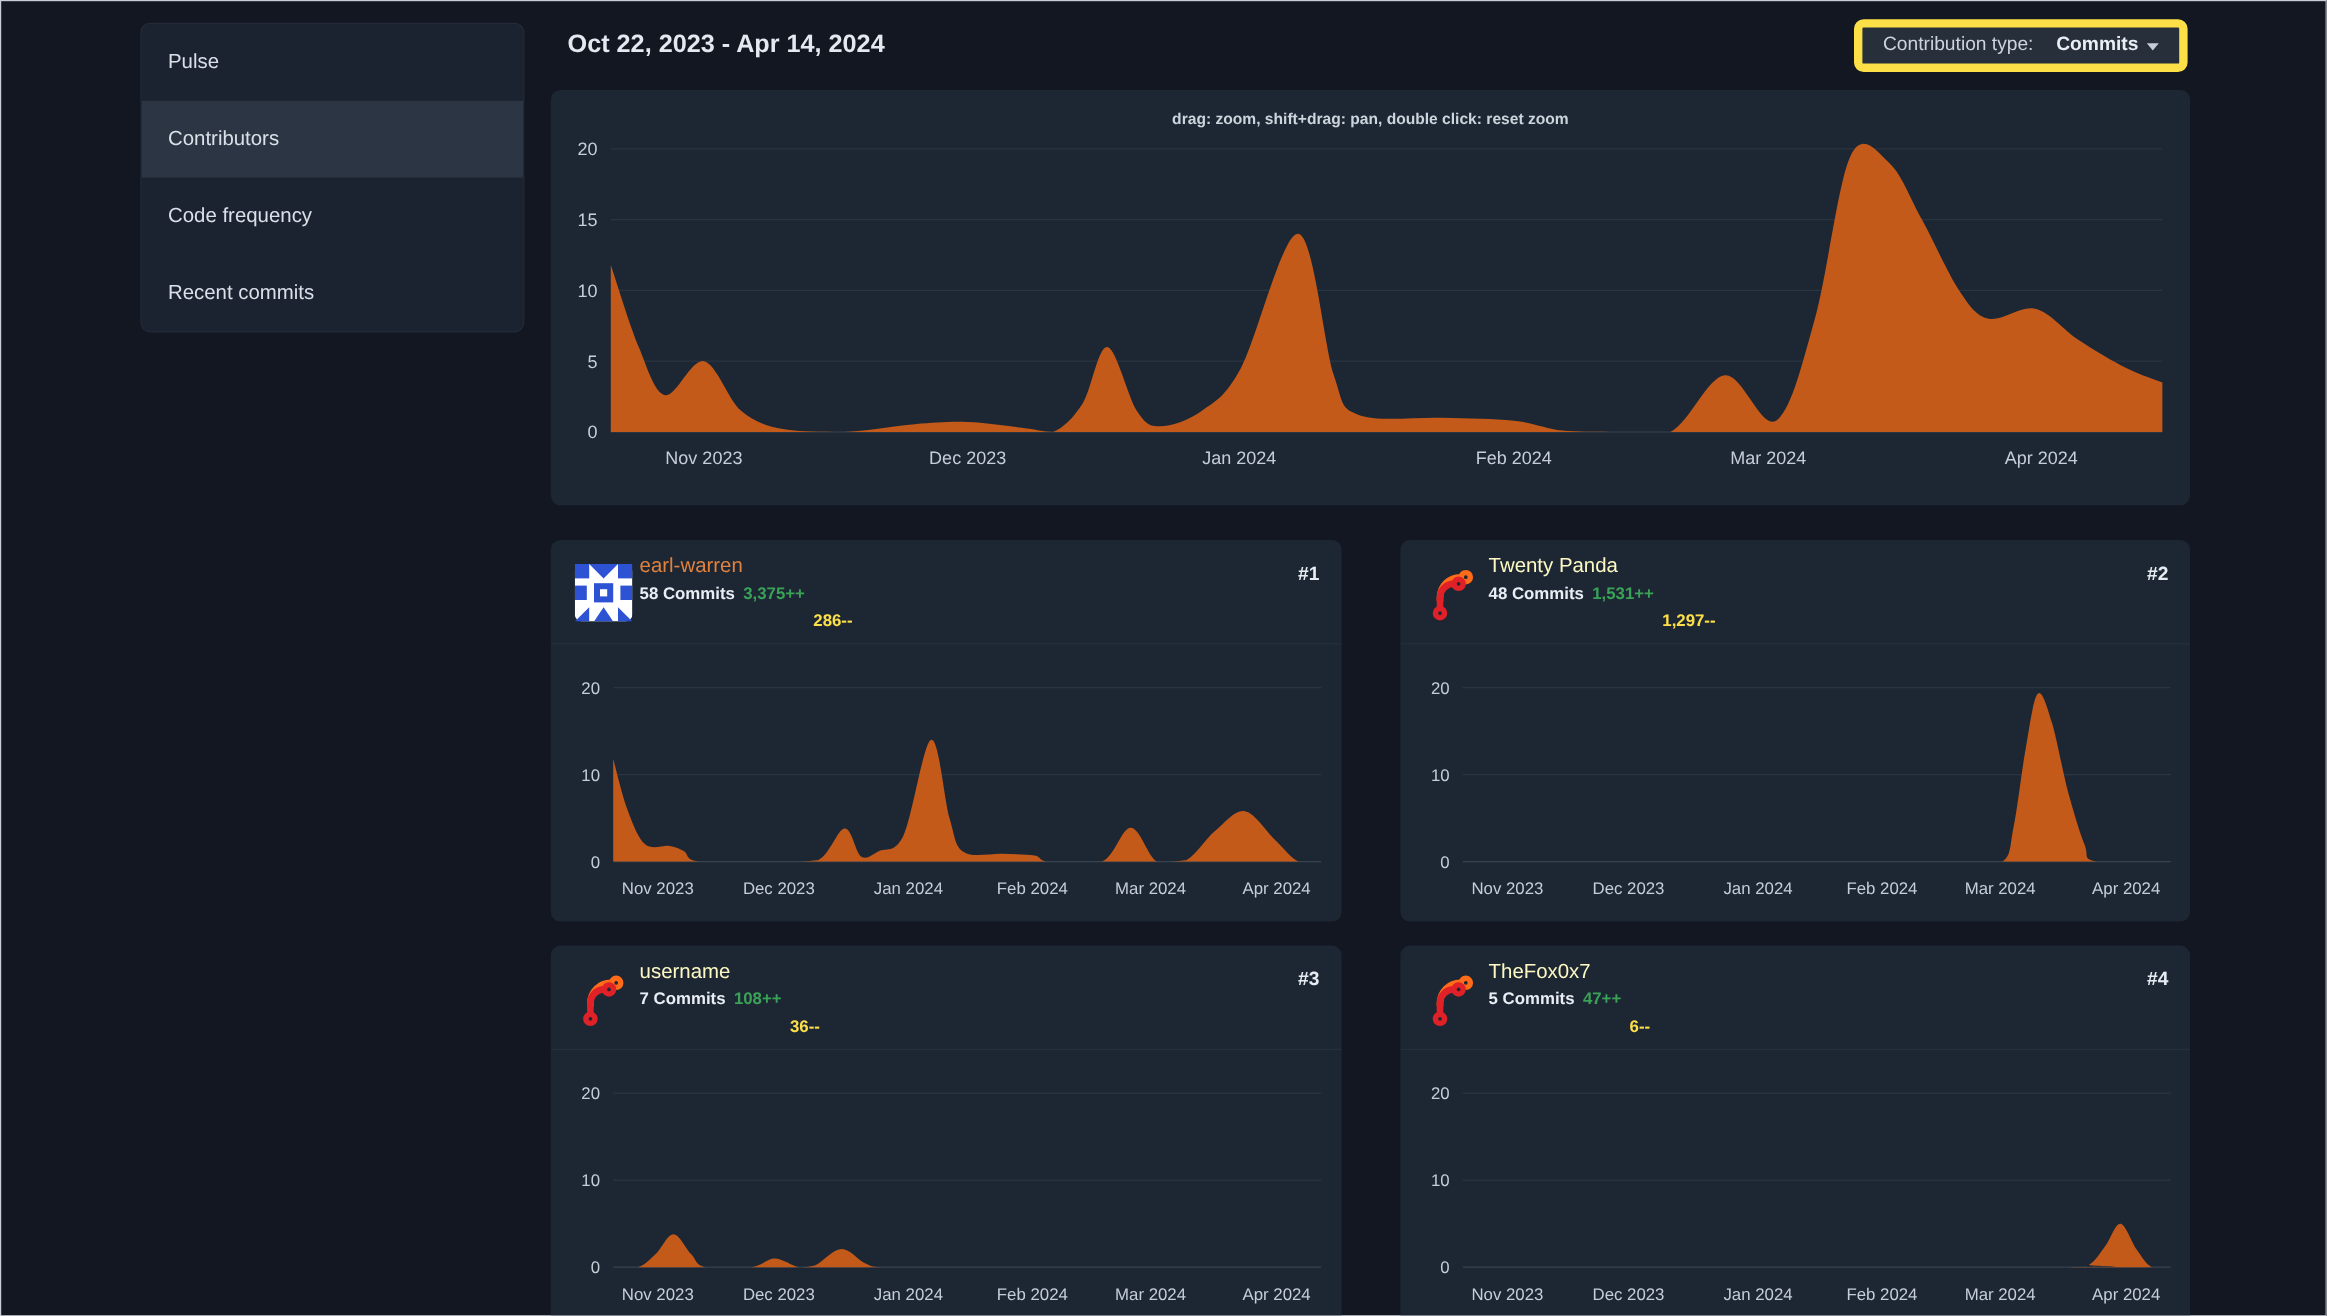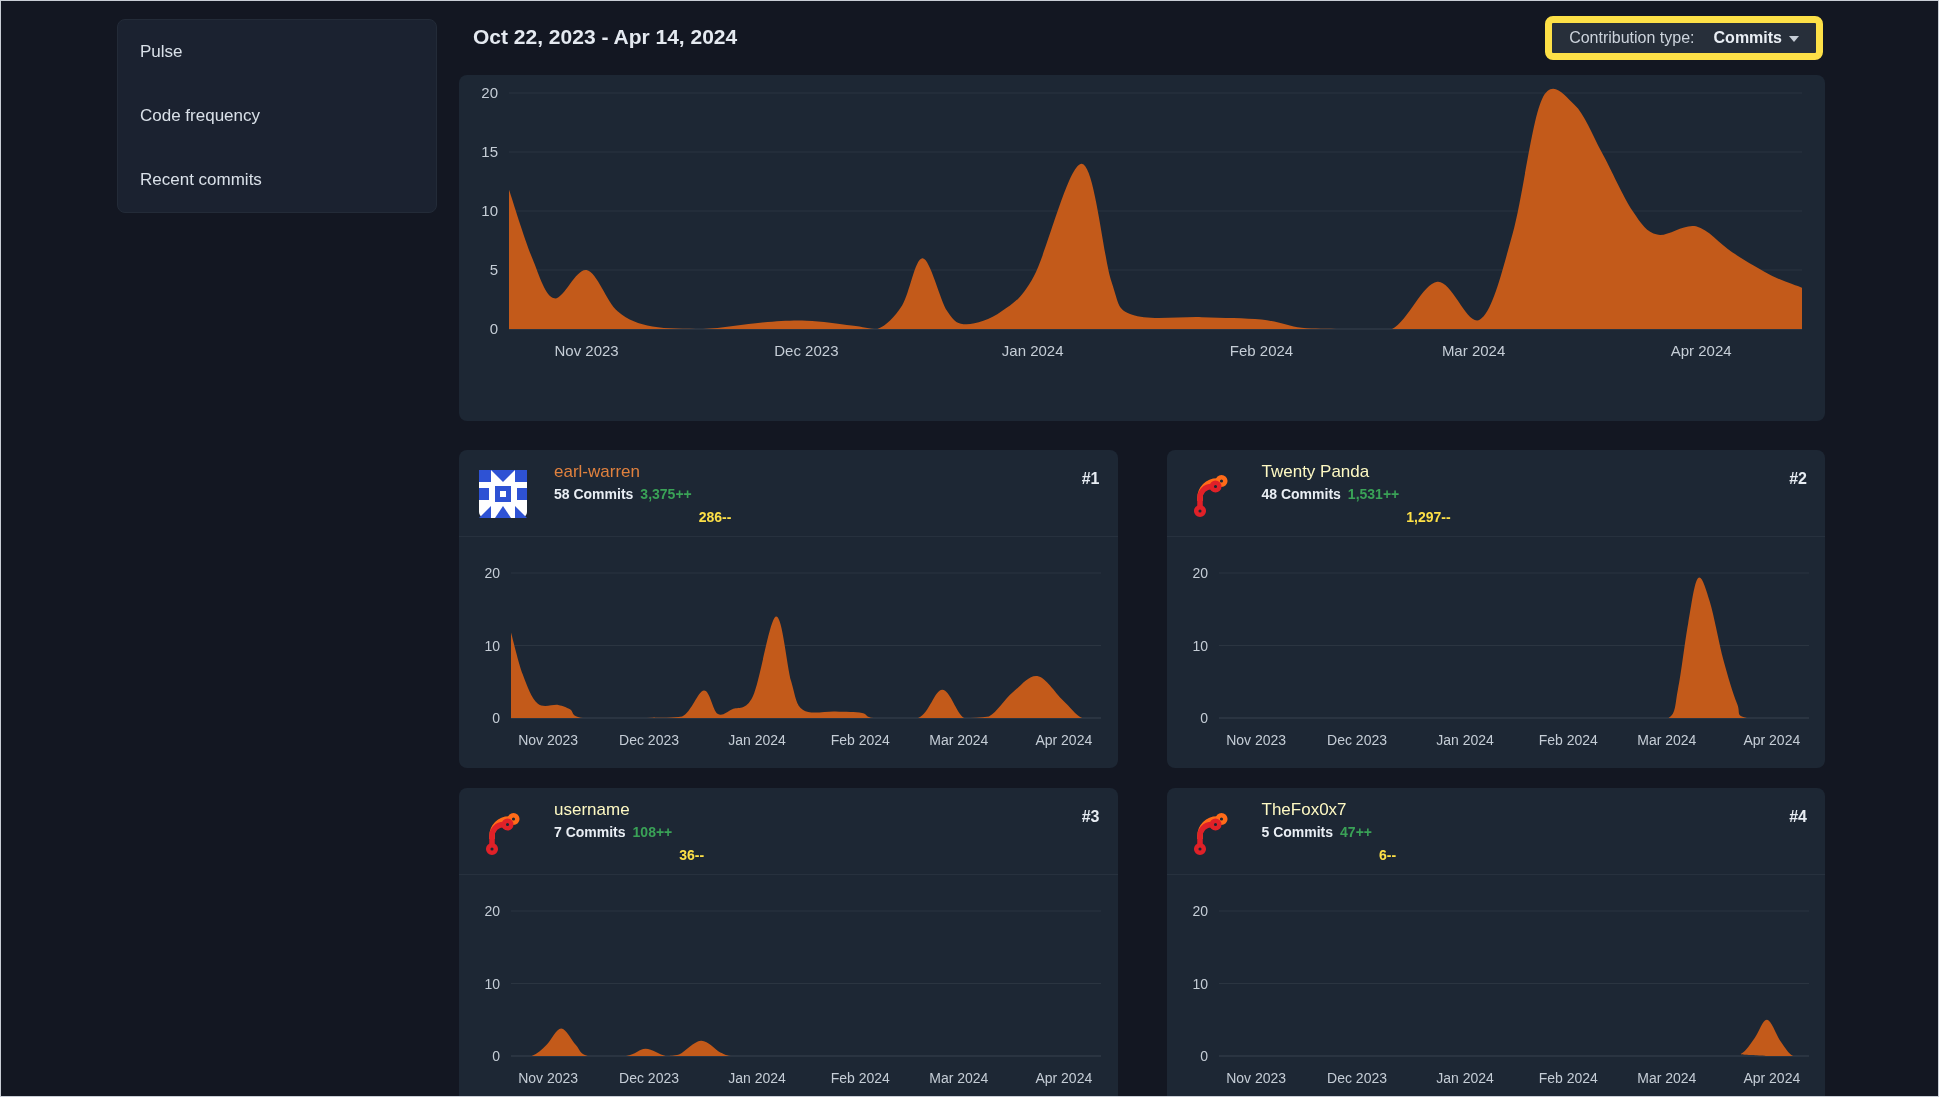--- a/index.html
+++ b/index.html
@@ -38,21 +38,21 @@
     background:#1d2734; border-radius:8px;
   }
   .hint { padding-top:16px; text-align:center; font-size:13px; font-weight:bold; color:#ccd4dc; }
   .main-card .chart { margin-top:6px; }
   .cards {
     position:absolute; left:458px; top:449px; width:1366px;
     display:grid; grid-template-columns:1fr 1fr; column-gap:49px; row-gap:20px;
   }
   .card { height:318px; background:#1d2734; border-radius:8px; overflow:hidden; }
   .card-head {
-    display:flex; align-items:center; gap:27px; padding:12px 18px 11px 20px;
+    display:flex; align-items:center; gap:6px; padding:12px 18px 11px 20px;
     border-bottom:1px solid #27313e;
   }
   .avatar { width:48px; height:48px; flex:0 0 48px; }
   .who { display:flex; flex-direction:column; gap:4px; }
   .cname { font-size:17px; color:#fef9c3; text-decoration:none; }
   .cname.link { color:#e0813e; }
   .cstats { font-size:14px; font-weight:bold; color:#e9eef4; display:flex; gap:7px; }
   .adds { color:#3aa257; }
   .dels { color:#fde047;margin-top:23px; }
   .rank { margin-left:auto; align-self:flex-start; padding-top:8px; font-size:16px; font-weight:bold; color:#e7ecf2; }
@@ -63,33 +63,35 @@
   .chart line.zero { stroke:#39434f; }
   .chart text { fill:#c5cdd6; font-family:"Liberation Sans", sans-serif; }
 </style>
 </head>
 <body>
 
 <div class="page">
 
   <nav class="sidebar">
     <div class="side-item">Pulse</div>
+    <div class="side-item active">Contributors</div>
     <div class="side-item">Code frequency</div>
     <div class="side-item">Recent commits</div>
   </nav>
 
   <h2 class="date-header">Oct 22, 2023 - Apr 14, 2024</h2>
 
   <button class="contrib-dropdown">
     <span>Contribution type:</span>
     <b>Commits</b>
     <span class="caret"></span>
   </button>
 
   <section class="main-card">
+    <div class="hint">drag: zoom, shift+drag: pan, double click: reset zoom</div>
     <div class="chart">
         <svg viewBox="-50 -12 1357 296" width="1357" height="296">
           <line x1="0" x2="1293" y1="236" y2="236" class="grid zero"></line>
           <text x="-11" y="241.4" text-anchor="end" font-size="15">0</text>
           <line x1="0" x2="1293" y1="177" y2="177" class="grid"></line>
           <text x="-11" y="182.4" text-anchor="end" font-size="15">5</text>
           <line x1="0" x2="1293" y1="118" y2="118" class="grid"></line>
           <text x="-11" y="123.4" text-anchor="end" font-size="15">10</text>
           <line x1="0" x2="1293" y1="59" y2="59" class="grid"></line>
           <text x="-11" y="64.4" text-anchor="end" font-size="15">15</text>

